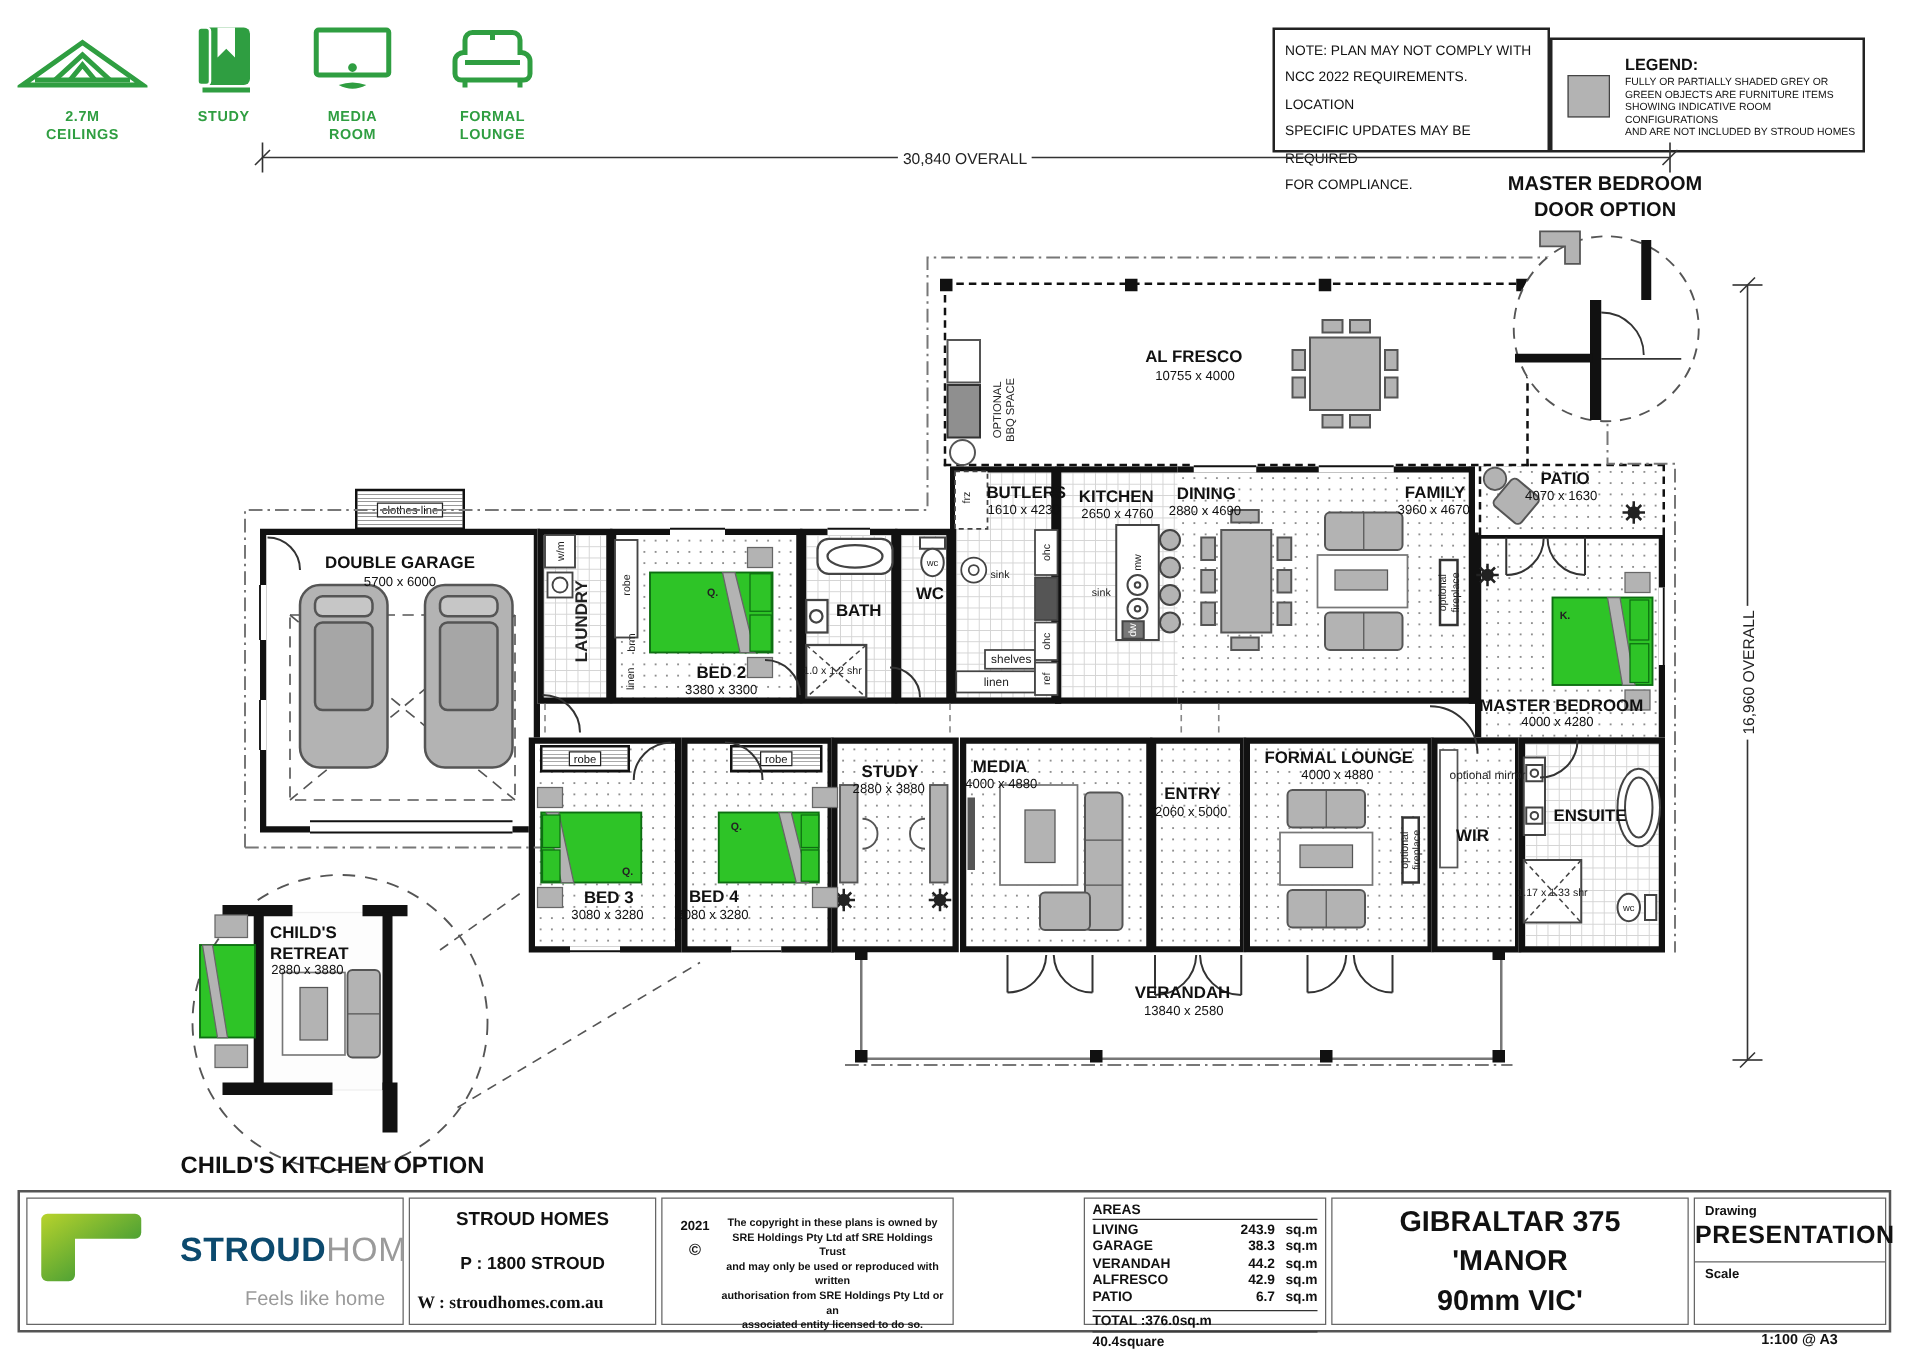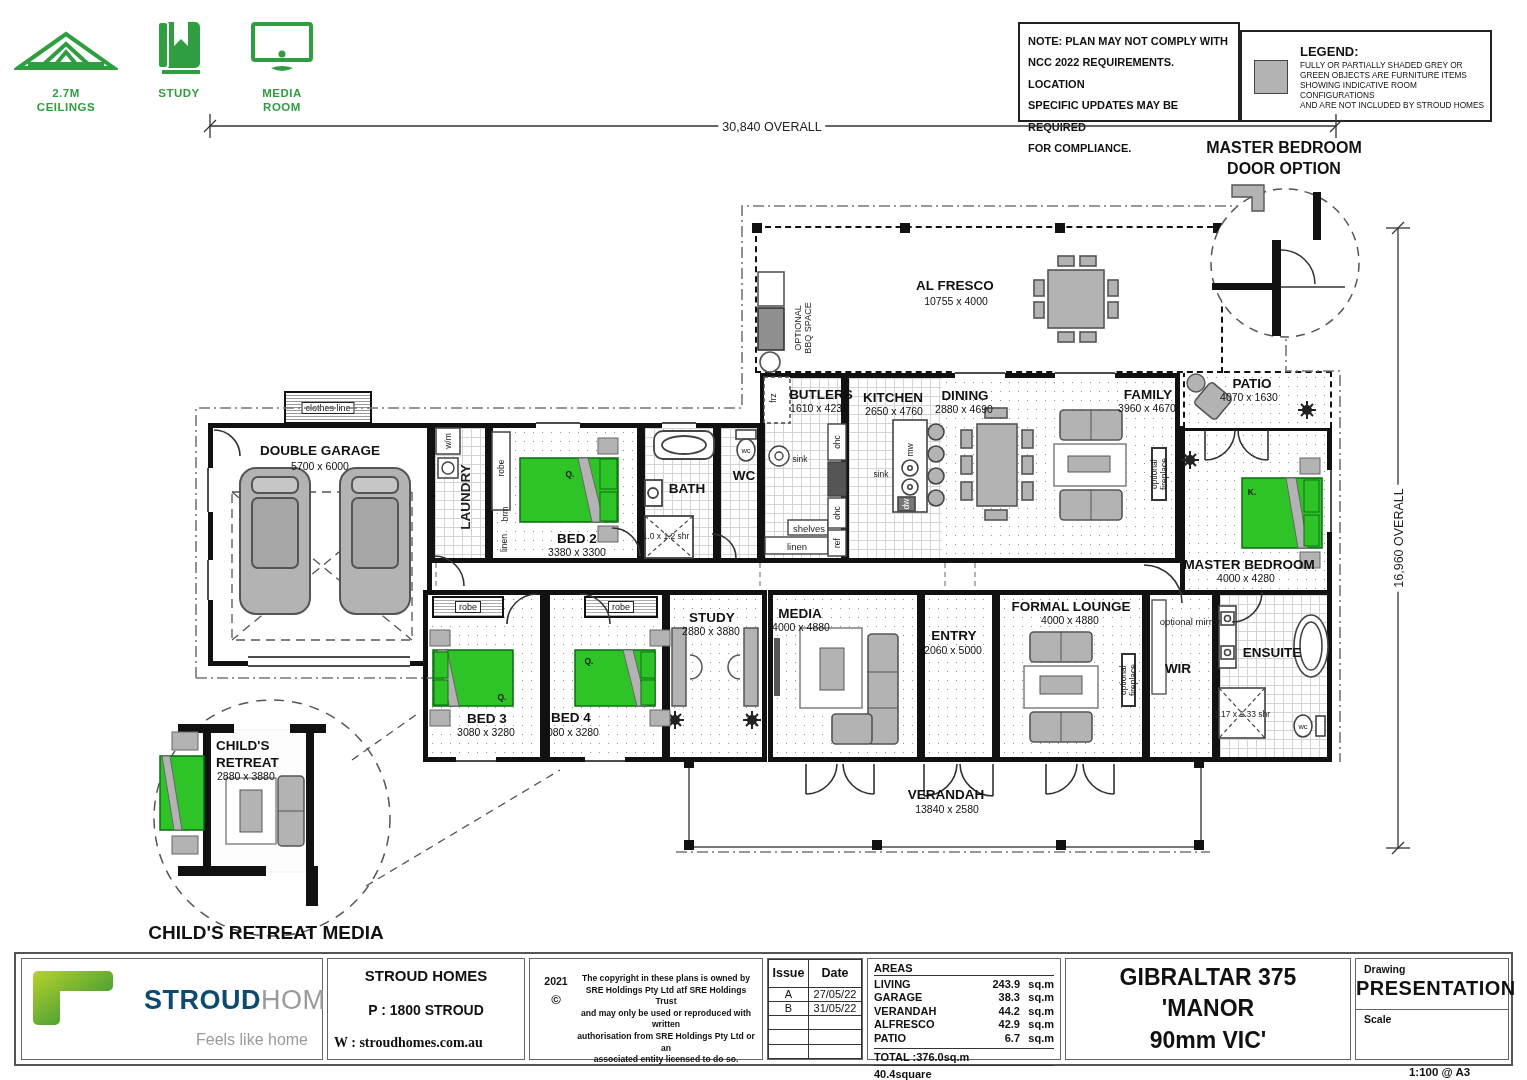--- a/index.html
+++ b/index.html
@@ -4,21 +4,21 @@
 <style>
   html,body{margin:0;padding:0;background:#fff;}
   .sheet{position:relative;width:1527px;height:1080px;background:#fff;overflow:hidden;
          font-family:"Liberation Sans",sans-serif;color:#111;}
   .pre{white-space:pre-line;}
   
   .feature{position:absolute;text-align:center;color:#2f9e41;}
   .feature .flabel{font-size:11.5px;font-weight:bold;letter-spacing:.5px;line-height:1.25;margin-top:6px;}
   
   .notebox{position:absolute;left:1018px;top:22px;width:202px;height:82px;border:2px solid #222;
-           padding:7px 8px;font-size:11px;font-weight:bold;line-height:1.95;}
+           padding:7px 8px;font-size:11px;font-weight:normal;line-height:1.95;}
   .legendbox{position:absolute;left:1240px;top:30px;width:248px;height:88px;border:2px solid #222;}
   .legendswatch{position:absolute;left:12px;top:28px;width:32px;height:32px;background:#b3b3b3;border:1px solid #444;}
   .legendtitle{position:absolute;left:58px;top:12px;font-size:13px;font-weight:bold;}
   .legendtext{position:absolute;left:58px;top:28px;font-size:8.3px;line-height:1.22;}
   
   .room{position:absolute;border:5px solid #111;box-sizing:border-box;background:#fff;}
   .thinroom{position:absolute;box-sizing:border-box;background:#fff;}
   .stipple{background-image:radial-gradient(#8f8f8f 0.8px,transparent 1px);background-size:9px 9px;}
   .tiles{background-image:linear-gradient(#d4d4d4 1px,transparent 1px),
          linear-gradient(90deg,#d4d4d4 1px,transparent 1px);background-size:9px 9px;}
@@ -115,20 +115,32 @@
   <div class="feature" style="left:240px;top:20px;width:84px;">
     <span>
       <svg width="66" height="56" viewBox="0 0 66 56" fill="none" stroke="#2f9e41" stroke-width="4">
         <rect x="4" y="4" width="58" height="36" rx="2"></rect>
         <circle cx="33" cy="34" r="1.5" fill="#2f9e41"></circle>
         <path d="M22 48 Q33 44 44 48 Q33 54 22 48 Z" fill="#2f9e41" stroke="none"></path>
       </svg></span>
     <div class="flabel pre">MEDIA
 ROOM</div>
   </div>
+  <div class="feature" style="left:352px;top:20px;width:84px;">
+    <span>
+      <svg width="68" height="56" viewBox="0 0 68 56" fill="none" stroke="#2f9e41" stroke-width="4">
+        <path d="M12 24 V12 a6 6 0 0 1 6-6 h32 a6 6 0 0 1 6 6 v12"></path>
+        <path d="M12 22 a7 7 0 0 0-8 7 v10 a5 5 0 0 0 5 5 h50 a5 5 0 0 0 5-5 v-10 a7 7 0 0 0-8-7"></path>
+        <path d="M12 30 h44"></path>
+          <path d="M34 6 v6"></path>
+        <path d="M12 44 v6 M56 44 v6"></path>
+      </svg></span>
+    <div class="flabel pre">FORMAL
+LOUNGE</div>
+  </div>
 
   <div class="notebox pre">NOTE: PLAN MAY NOT COMPLY WITH
 NCC 2022 REQUIREMENTS. LOCATION
 SPECIFIC UPDATES MAY BE REQUIRED
 FOR COMPLIANCE.</div>
   <div class="legendbox">
     <div class="legendswatch"></div>
     <div class="legendtitle">LEGEND:</div>
     <div class="legendtext pre">FULLY OR PARTIALLY SHADED GREY OR
 GREEN OBJECTS ARE FURNITURE ITEMS
@@ -561,21 +573,21 @@
   <span class="slabel" style="left:746px;top:450px;font-size:7.5px;">wc</span>
 
   <span class="dimtext" style="left:772px;top:127px;">30,840 OVERALL</span>
   <span class="dimtext dimtext-v" style="left:1399px;top:538px;">16,960 OVERALL</span>
 
   <div class="insettitle" style="left:1284px;top:138px;">MASTER BEDROOM
 DOOR OPTION</div>
   <div class="retreatname" style="left:216px;top:738px;">CHILD'S
 RETREAT</div>
   <div class="retreatdims" style="left:217px;top:770px;">2880 x 3880</div>
-  <div class="caption" style="left:266px;top:922px;">CHILD'S RETREAT MEDIA</div>
+  <div class="caption" style="left:266px;top:922px;">CHILD'S KITCHEN OPTION</div>
 
   <div class="tb">
     <div class="tbbox" style="left:5px;width:302px;">
       <div class="logo-wrap">
         <span>
           <svg width="82" height="58" viewBox="0 0 82 58">
             <defs>
                 <linearGradient id="lg" x1="0" y1="0" x2="1" y2="1">
               <stop offset="0" stop-color="#b8d32c"></stop>
                   <stop offset="1" stop-color="#1d8a38"></stop>
@@ -602,50 +614,20 @@
           <span>2021</span><br>
           <span class="sym">©</span>
         </div>
         <div class="txt pre">The copyright in these plans is owned by
 SRE Holdings Pty Ltd atf SRE Holdings Trust
 and may only be used or reproduced with written
 authorisation from SRE Holdings Pty Ltd or an
 associated entity licensed to do so.</div>
       </div>
     </div>
-    <div class="tbbox" style="left:751px;width:96px;">
-      <table class="issue">
-        <tbody>
-            <tr>
-          <th>Issue</th>
-          <th>Date</th>
-        </tr>
-        <tr>
-          <td>A</td>
-          <td>27/05/22</td>
-        </tr>
-        <tr>
-          <td>B</td>
-          <td>31/05/22</td>
-        </tr>
-        <tr>
-              <td></td>
-              <td></td>
-            </tr>
-        <tr>
-              <td></td>
-              <td></td>
-            </tr>
-        <tr>
-              <td></td>
-              <td></td>
-            </tr>
-      </tbody>
-        </table>
-    </div>
     <div class="tbbox areas" style="left:851px;width:194px;">
       <div class="ahead">AREAS</div>
       <div class="arow">
         <span class="an">LIVING</span>
         <span class="av">243.9</span>
         <span class="au">sq.m</span>
       </div>
       <div class="arow">
         <span class="an">GARAGE</span>
         <span class="av">38.3</span>

